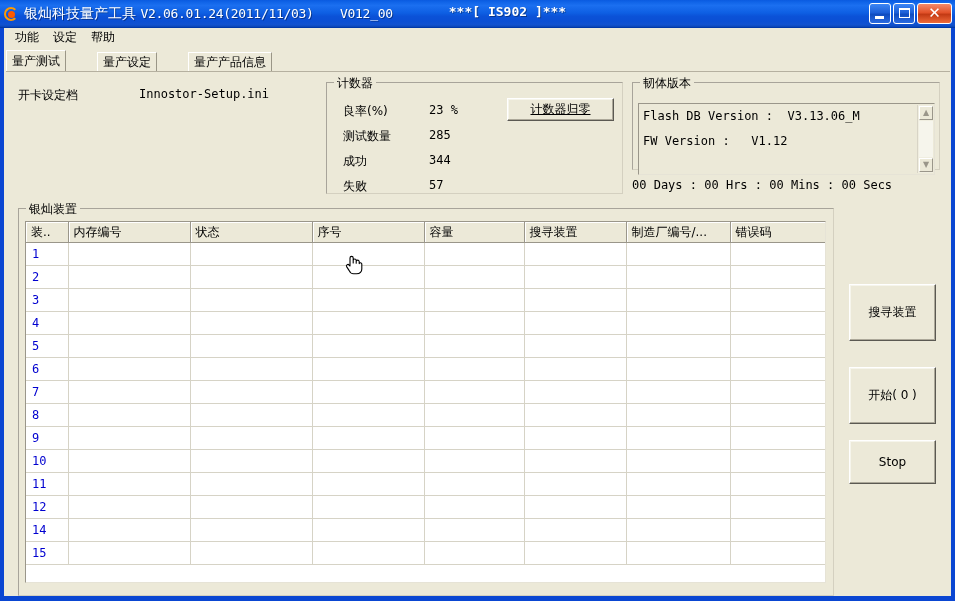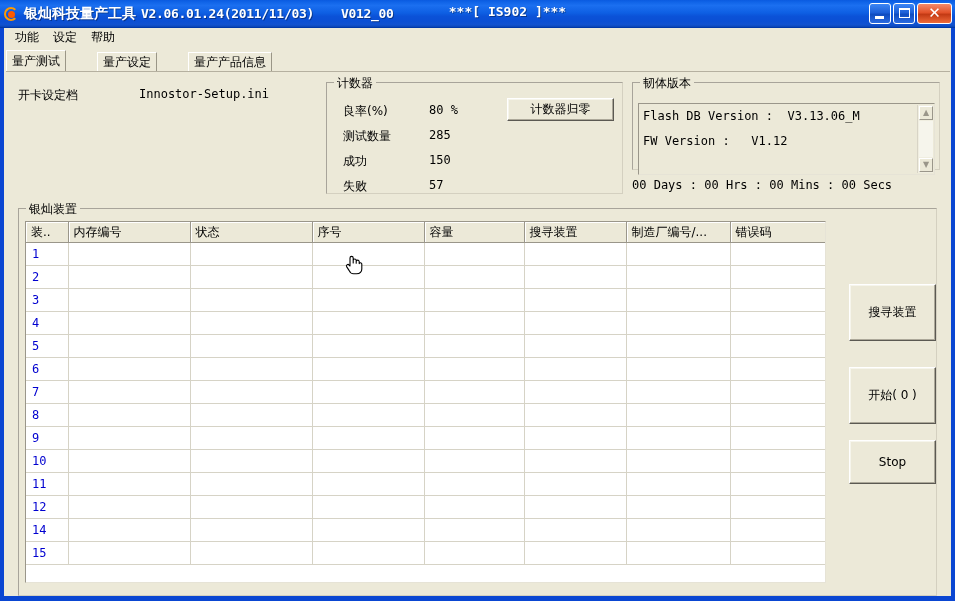--- a/index.html
+++ b/index.html
@@ -66,21 +66,21 @@
     position: absolute;
     left: 4px; top: 5px;
     width: 7px; height: 7px;
     border-radius: 50%;
     background: #ff5a00;
   }
   .title-text {
     color: #ffffff;
     font-family: "DejaVu Sans", sans-serif;
     font-size: 14px;
-    font-weight: bold;
+    font-weight: normal;
     letter-spacing: 0px;
     white-space: nowrap;
     text-shadow: 1px 1px 0 rgba(0,0,0,0.35);
     text-align: center;
   }
   .title-text .ver {
     font-family: "DejaVu Sans Mono", monospace;
     font-size: 13px;
     letter-spacing: -0.3px;
   }
@@ -269,21 +269,21 @@
     text-align: center;
     cursor: default;
     display: flex;
     align-items: center;
     justify-content: center;
     white-space: nowrap;
   }
   #reset-counter-button {
     position: absolute;
     left: 180px; top: 15px;
-    width: 107px; height: 23px;
+    width: 107px; height: 23px; text-decoration: underline;
   }
 
   
   #fw-box { left: 628px; top: 10px; width: 308px; height: 88px; }
   .fw-textarea {
     position: absolute;
     left: 5px; top: 9px;
     width: 297px; height: 72px;
     box-sizing: border-box;
     background: #ece9d8;
@@ -337,21 +337,21 @@
   .timer-text {
     position: absolute;
     left: 628px; top: 106px;
     font-family: "DejaVu Sans Mono", monospace;
     font-size: 12px;
     color: #000;
     white-space: pre;
   }
 
   
-  #device-box { left: 14px; top: 136px; width: 919px; height: 388px; }
+  #device-box { left: 14px; top: 136px; width: 816px; height: 388px; }
   .table-wrap {
     position: absolute;
     left: 6px; top: 12px;
     width: 801px;
     height: 362px;
     box-sizing: border-box;
     border: 1px solid #9a968a;
     border-right-color: #e6e3d6;
     border-bottom-color: #e6e3d6;
     background: #ffffff;
@@ -454,27 +454,27 @@
 
   <div class="content">
 
     <div class="cfg-label">开卡设定档</div>
     <div class="cfg-value">Innostor-Setup.ini</div>
 
     <div class="groupbox" id="counter-box">
       <div class="gb-title">计数器</div>
 
       <div class="ctr-row ctr-label ctr-r1">良率(%)</div>
-      <div class="ctr-row ctr-val ctr-r1">80 %</div>
+      <div class="ctr-row ctr-val ctr-r1">23 %</div>
 
       <div class="ctr-row ctr-label ctr-r2">测试数量</div>
       <div class="ctr-row ctr-val ctr-r2">285</div>
 
       <div class="ctr-row ctr-label ctr-r3">成功</div>
-      <div class="ctr-row ctr-val ctr-r3">150</div>
+      <div class="ctr-row ctr-val ctr-r3">344</div>
 
       <div class="ctr-row ctr-label ctr-r4">失败</div>
       <div class="ctr-row ctr-val ctr-r4">57</div>
 
       <div class="xp-button" id="reset-counter-button">计数器归零</div>
     </div>
 
     <div class="groupbox" id="fw-box">
       <div class="gb-title">韧体版本</div>
       <div class="fw-textarea">

